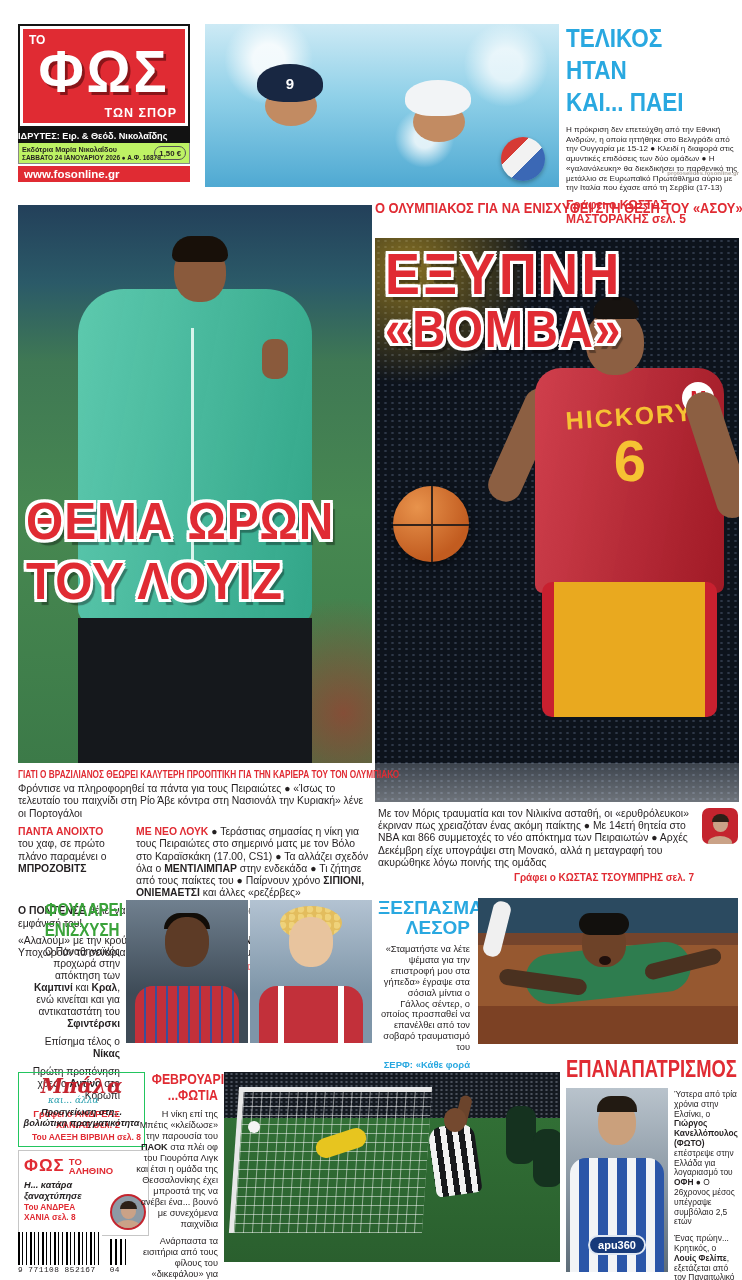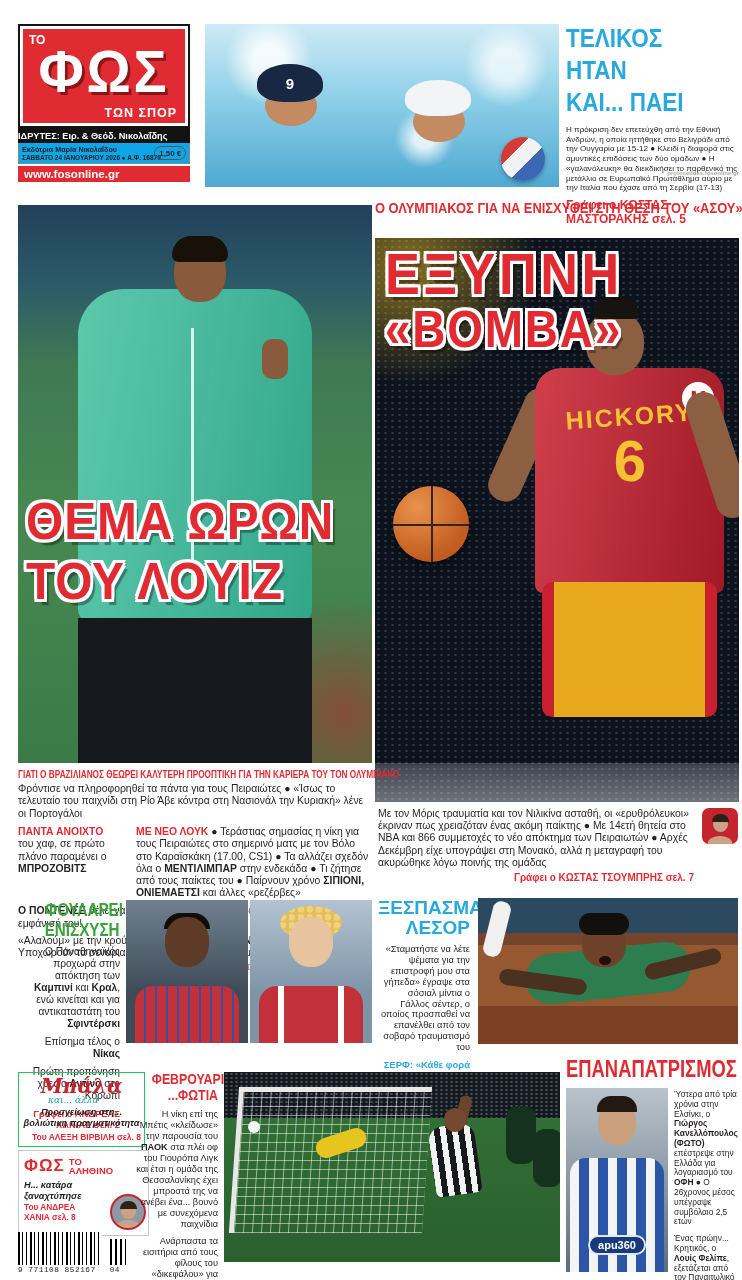--- a/index.html
+++ b/index.html
@@ -13,21 +13,21 @@
   .rb{font-weight:bold;color:var(--red);}
 
   
   .masthead{left:18px;top:24px;width:172px;}
   .logo-box{height:100px;background:var(--red);border:2px solid #141414;box-shadow:inset 0 0 0 3px #fff;position:relative;}
   .logo-to{position:absolute;left:9px;top:7px;color:#fff;font-weight:bold;font-size:12px;}
   .logo-main{color:#fff;font-weight:800;font-size:60px;line-height:92px;text-align:center;letter-spacing:3px;
              text-shadow:3px 3px 0 rgba(50,0,0,.5);transform:scaleX(.92);}
   .logo-sub{position:absolute;right:11px;bottom:6px;color:#fff;font-weight:bold;font-size:12.5px;letter-spacing:1px;}
   .founders{background:#121212;color:#fff;font-size:9.2px;font-weight:bold;text-align:left;padding:2.5px 0;}
-  .pubrow{display:flex;align-items:center;border:1px solid #888;border-top:none;padding:2px 3px;gap:2px;background:#0ea5e9;}
+  .pubrow{display:flex;align-items:center;border:1px solid #888;border-top:none;padding:2px 3px;gap:2px;background:#bef264;}
   .publines{flex:1;min-width:0;}
   .pub1{font-size:7.2px;font-weight:bold;white-space:nowrap;}
   .pub2{font-size:6.5px;font-weight:bold;white-space:nowrap;}
   .price{font-size:7.8px;font-weight:bold;border:1px solid #555;border-radius:9px;padding:1.5px 4px;white-space:nowrap;}
   .webbar{background:var(--red);color:#fff;font-weight:bold;font-size:11.5px;padding:2px 6px;margin-top:2px;}
 
   
   .ph{position:absolute;overflow:hidden;background:#9aa8b4;}
   
   .ph-wp{left:205px;top:24px;width:354px;height:163px;

